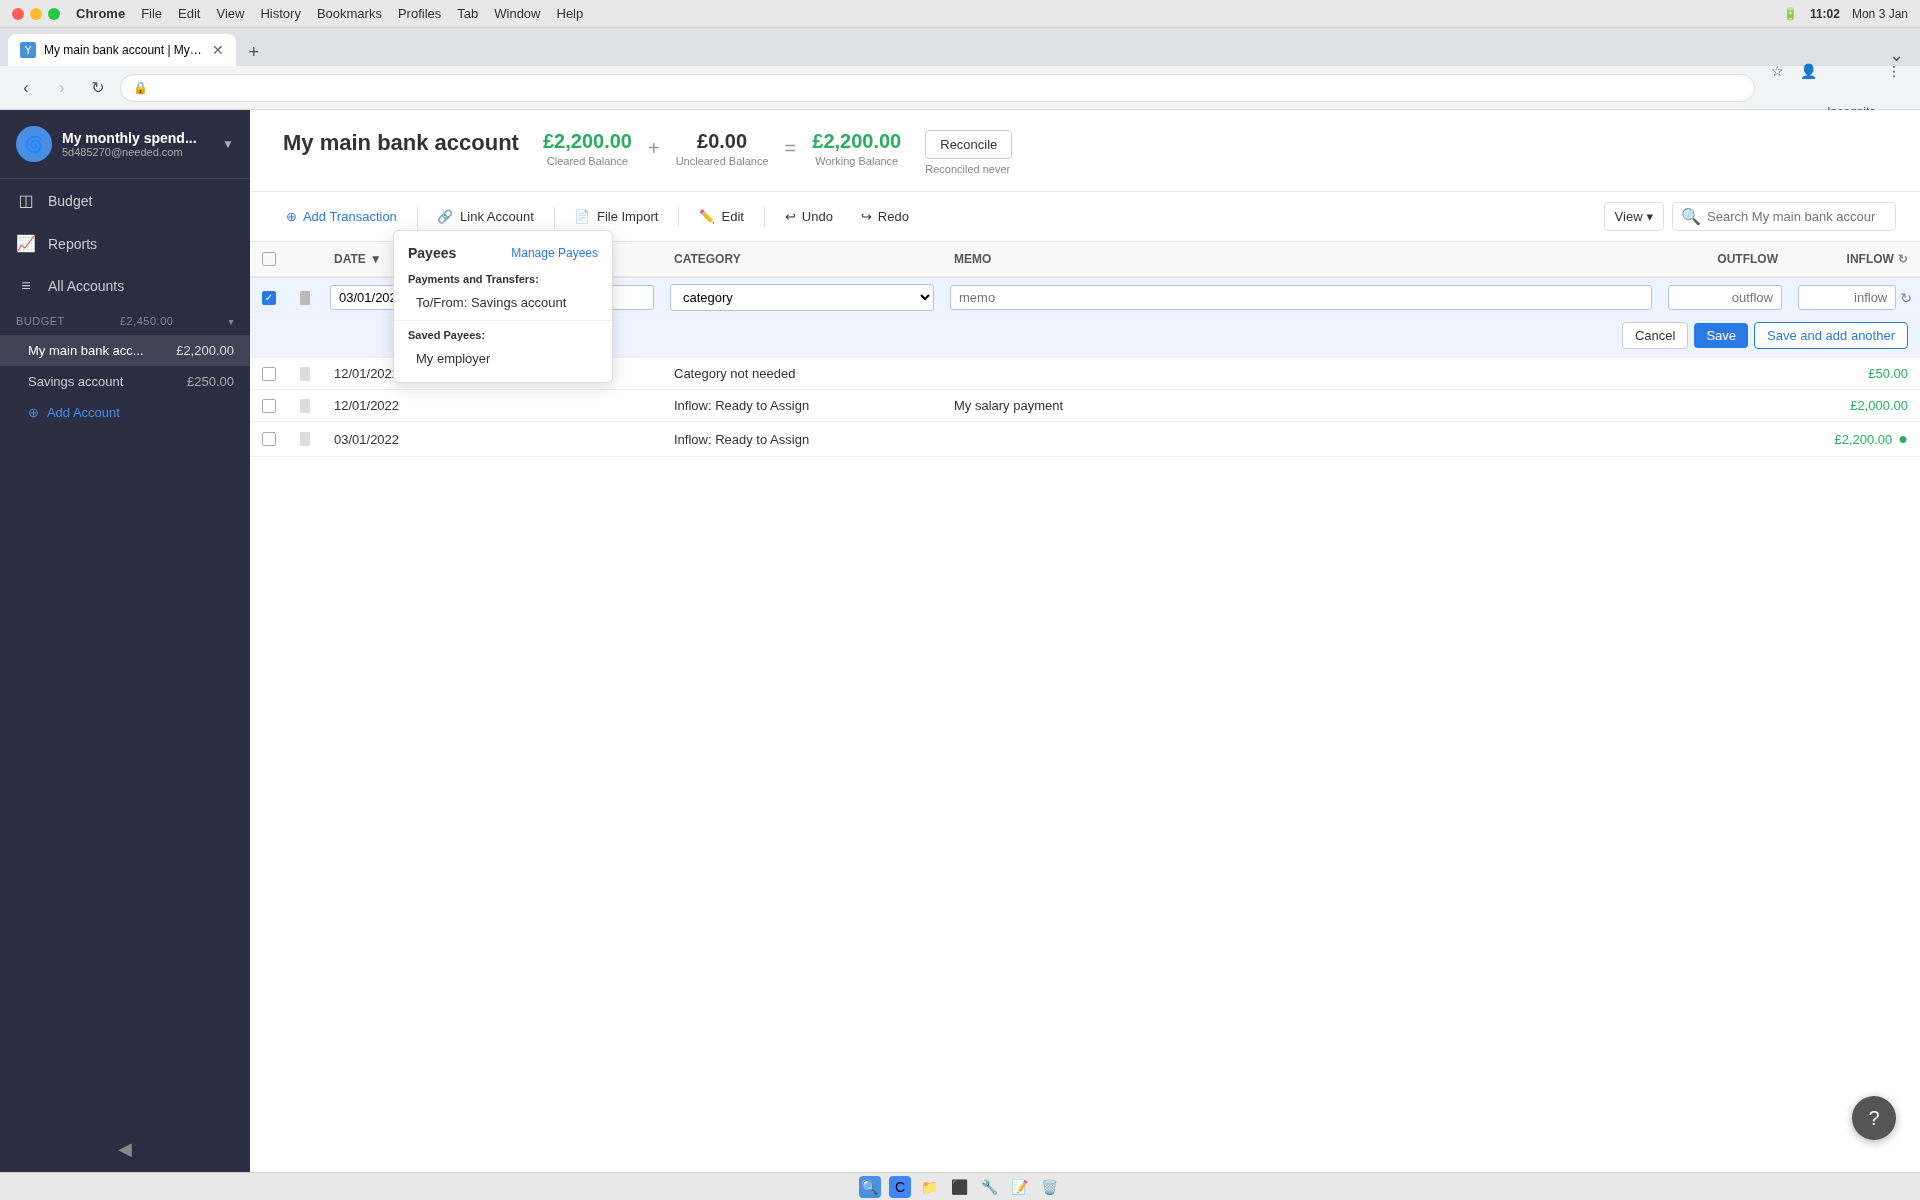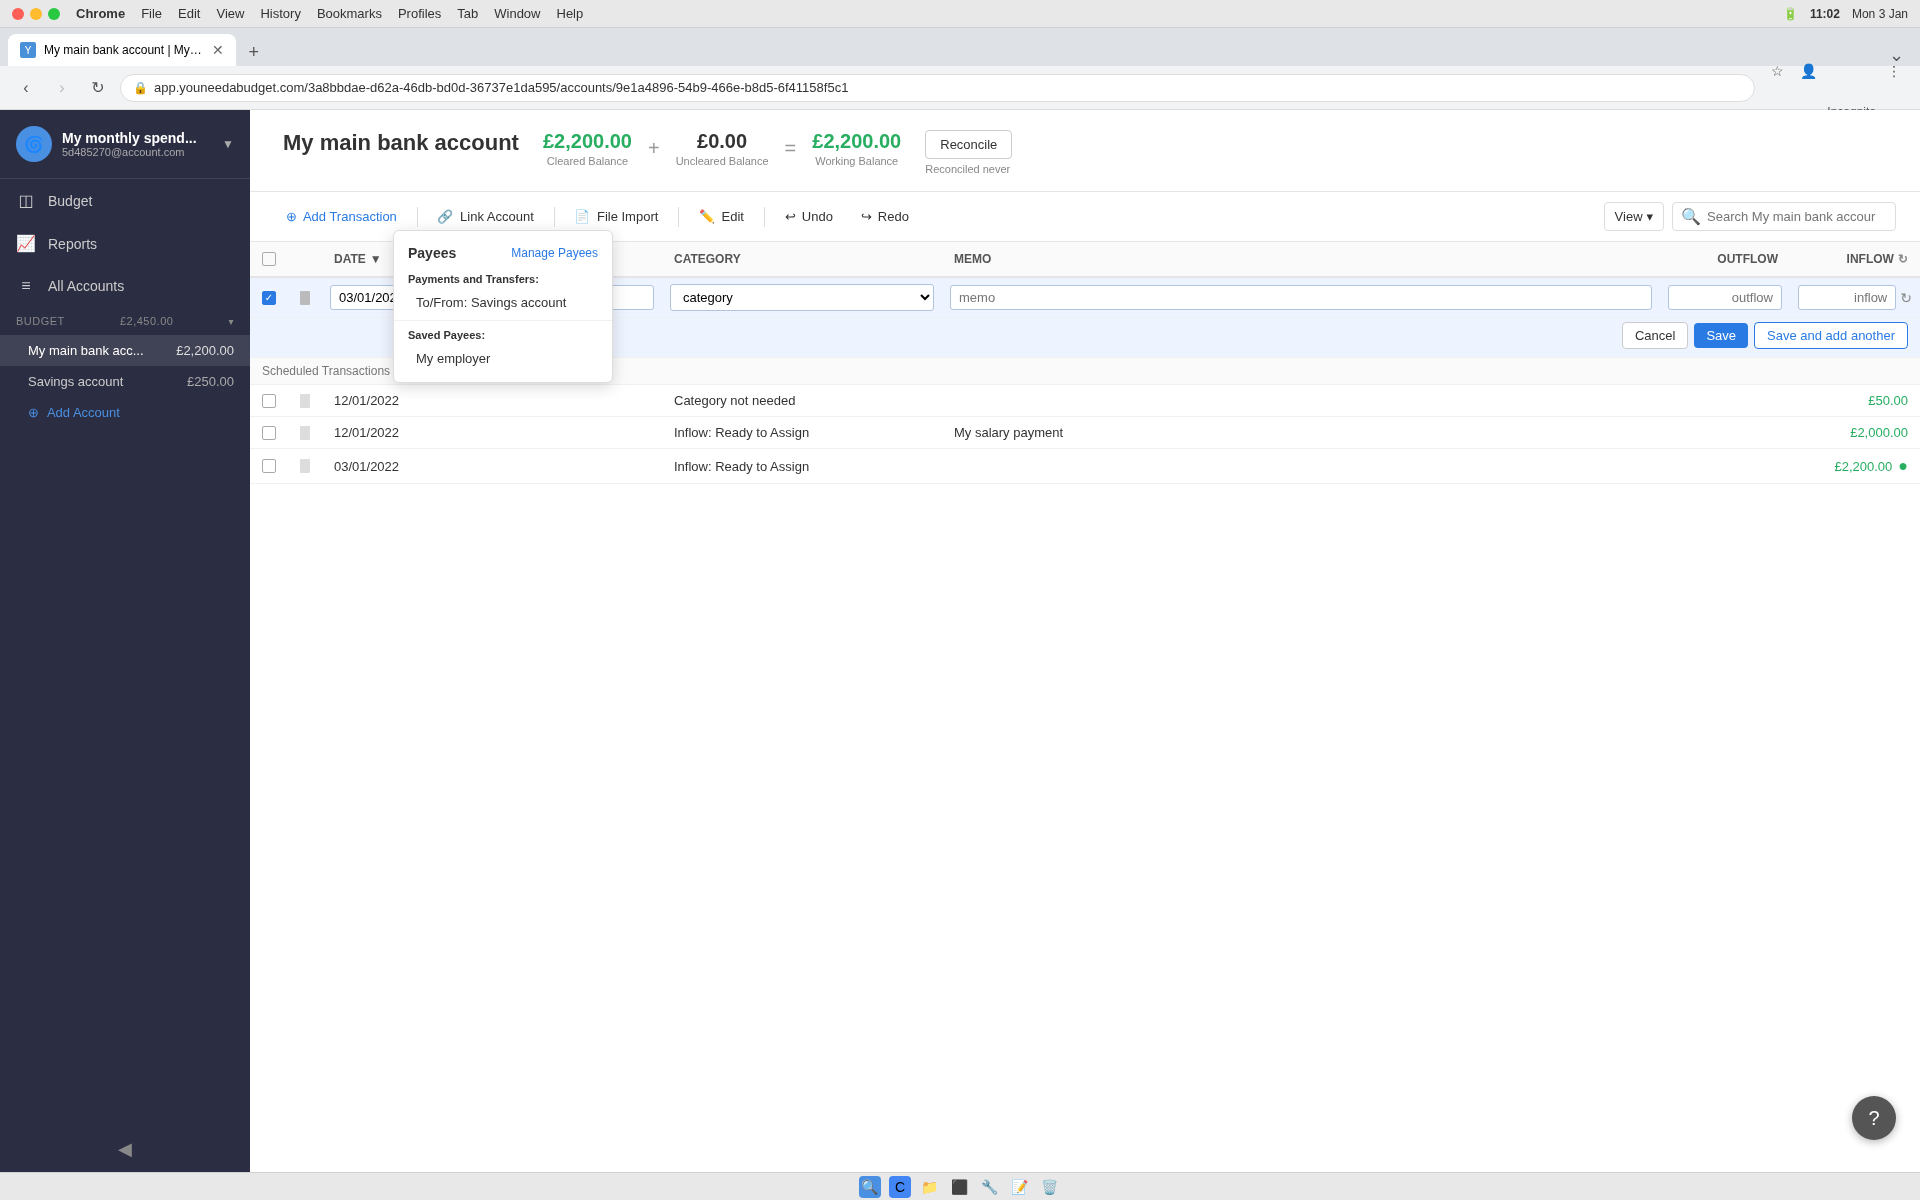--- a/index.html
+++ b/index.html
@@ -415,38 +415,37 @@
     <span style="font-size:18px; color:#555; cursor:pointer;">⌄</span>
   </div>
 </div>
 
 <div class="address-bar">
   <div class="nav-btn">‹</div>
   <div class="nav-btn" style="color:#bbb;">›</div>
   <div class="nav-btn">↻</div>
   <div class="url-bar">
     <span class="url-bar-lock">🔒</span>
-    <span style="font-size:13px;">app.youneedabudget.com/3a8bbdae-d62a-46db-bd0d-36737e1da595/accounts/9e1a4896-54b9-466e-b8d5-6f41158f5c1</span>
   </div>
   <div class="address-bar-icons">
     <div class="addr-icon">☆</div>
     <div class="addr-icon">👤</div>
     <span style="font-size:12px;color:#555;margin-top:48px;">Incognito</span>
     <div class="addr-icon">⋮</div>
   </div>
 </div>
 
 <div class="app-container">
 
   <div class="sidebar">
     <div class="sidebar-header">
       <div class="sidebar-logo">🌀</div>
       <div>
         <div class="sidebar-title">My monthly spend...</div>
-        <div class="sidebar-subtitle">5d485270@account.com</div>
+        <div class="sidebar-subtitle">5d485270@needed.com</div>
       </div>
       <div class="sidebar-chevron">▼</div>
     </div>
 
     <div class="sidebar-nav-item">
       <span class="sidebar-nav-icon">◫</span>
       <span>Budget</span>
     </div>
     <div class="sidebar-nav-item">
       <span class="sidebar-nav-icon">📈</span>
@@ -629,25 +628,20 @@
           <tr style="background:#eef4ff;">
             <td colspan="8" style="padding:4px 12px 8px; background:#eef4ff;">
               <div class="edit-actions-row" style="justify-content:flex-end;">
                 <button class="btn-cancel">Cancel</button>
                 <button class="btn-save">Save</button>
                 <button class="btn-save-add">Save and add another</button>
               </div>
             </td>
           </tr>
 
-          <tr class="scheduled-row">
-            <td colspan="8">
-              <span>Scheduled Transactions</span>
-            </td>
-          </tr>
 
           <tr>
             <td class="td-check">
               <div class="checkbox-cell">
                   <div class="cb"></div>
                 </div>
             </td>
             <td>
               <div class="flag-cell">
                   <div class="flag-rect"></div>

